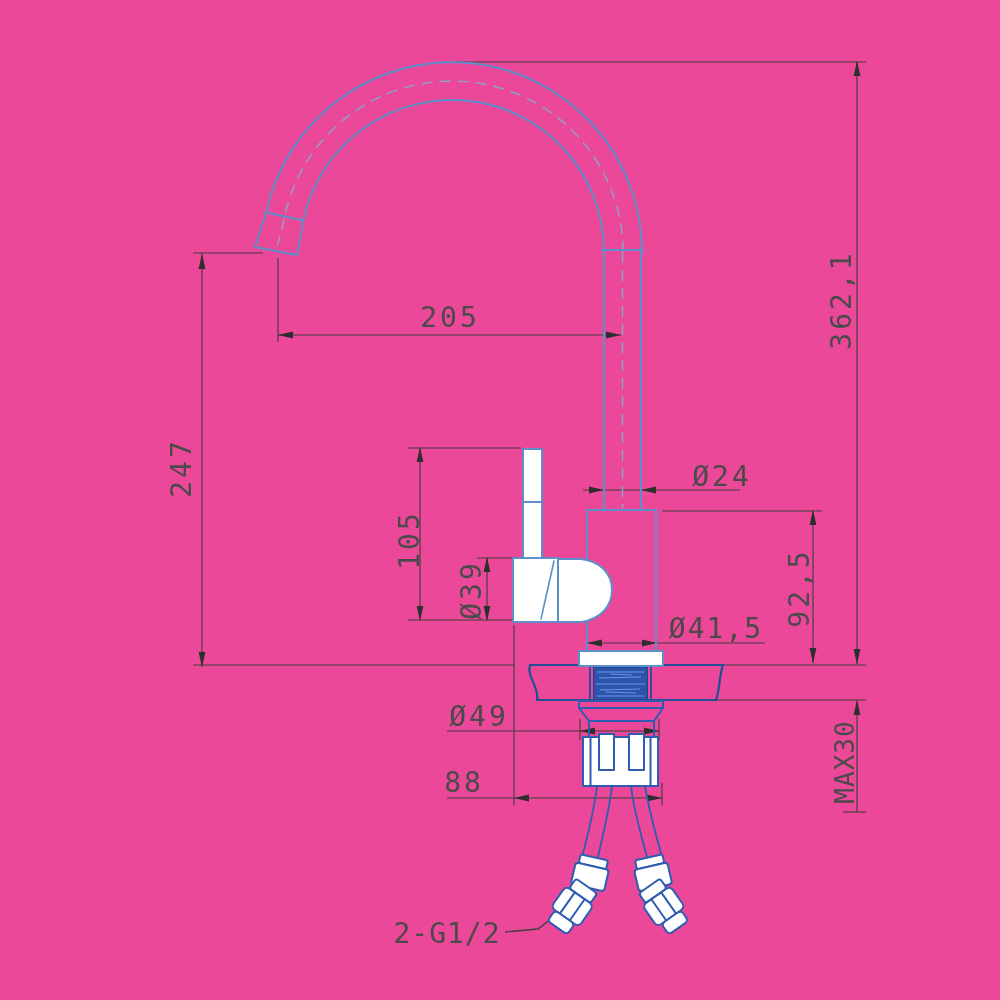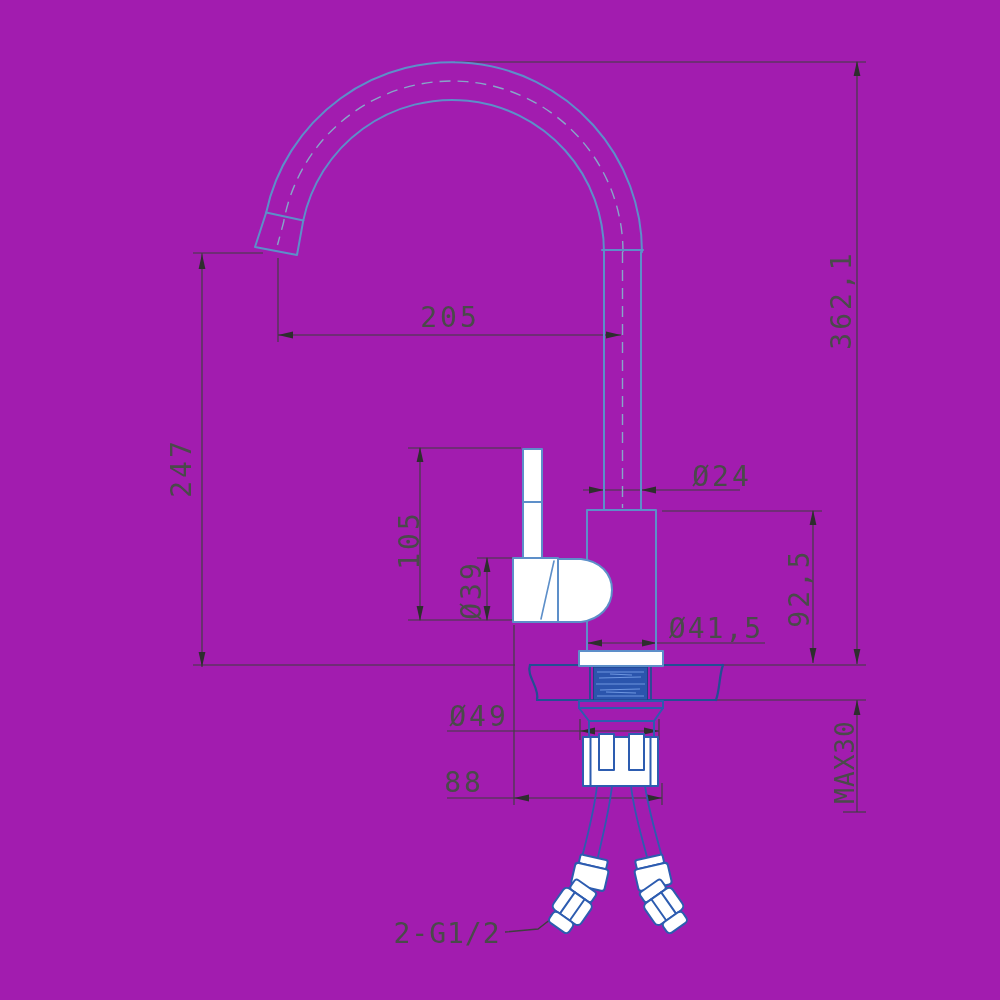--- a/index.html
+++ b/index.html
@@ -1,16 +1,16 @@
 <!DOCTYPE html>
 <html><head>
 <meta charset="utf-8">
 <style>
   html,body{margin:0;padding:0;background:#ffffff;}
-  .stage{width:1000px;height:1000px;position:relative;background:#a21caf;overflow:hidden;
+  .stage{width:1000px;height:1000px;position:relative;background:#ec4899;overflow:hidden;
          font-family:"DejaVu Sans Mono", monospace;}
   svg{display:block;}
   
   .o  {stroke:#5d8fc9; fill:none; stroke-width:2;   stroke-linejoin:round; stroke-linecap:round;}
   .ow {stroke:#5d8fc9; fill:#ffffff; stroke-width:2; stroke-linejoin:round;}
   .cl {stroke:#87a6c9; fill:none; stroke-width:1.4; stroke-dasharray:11 7;}
   
   .hw {stroke:#2d5cb0; fill:none; stroke-width:2; stroke-linejoin:round; stroke-linecap:round;}
   .hww{stroke:#2d5cb0; fill:#ffffff; stroke-width:2; stroke-linejoin:round;}
   

